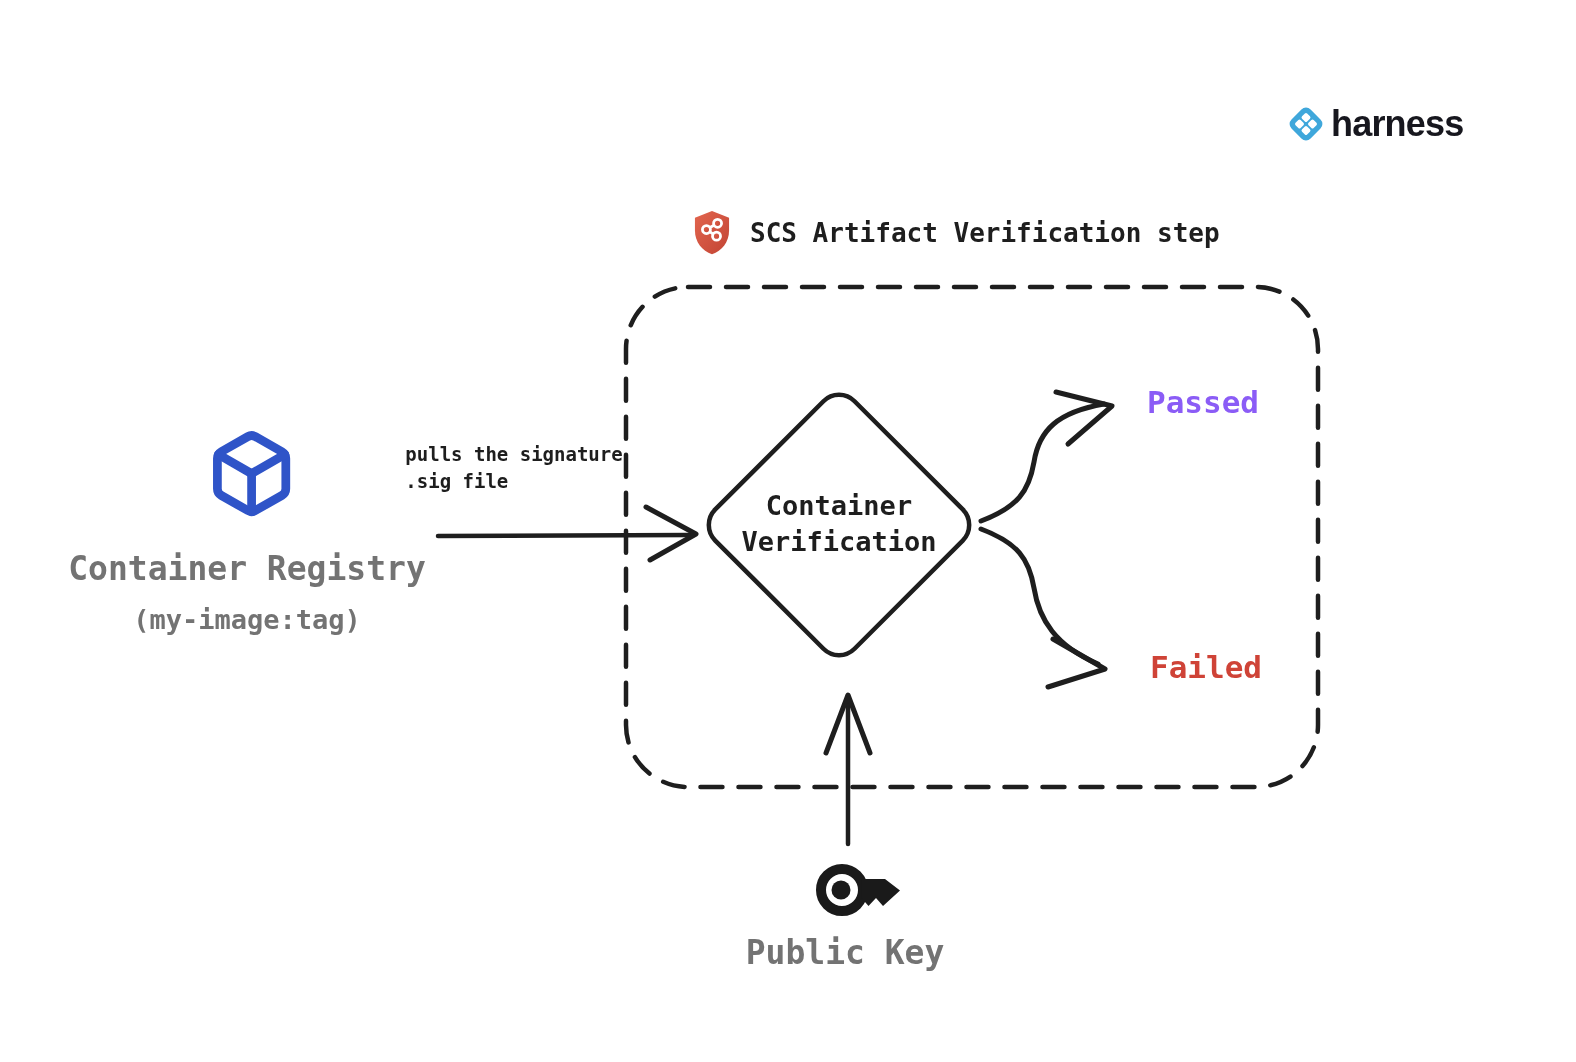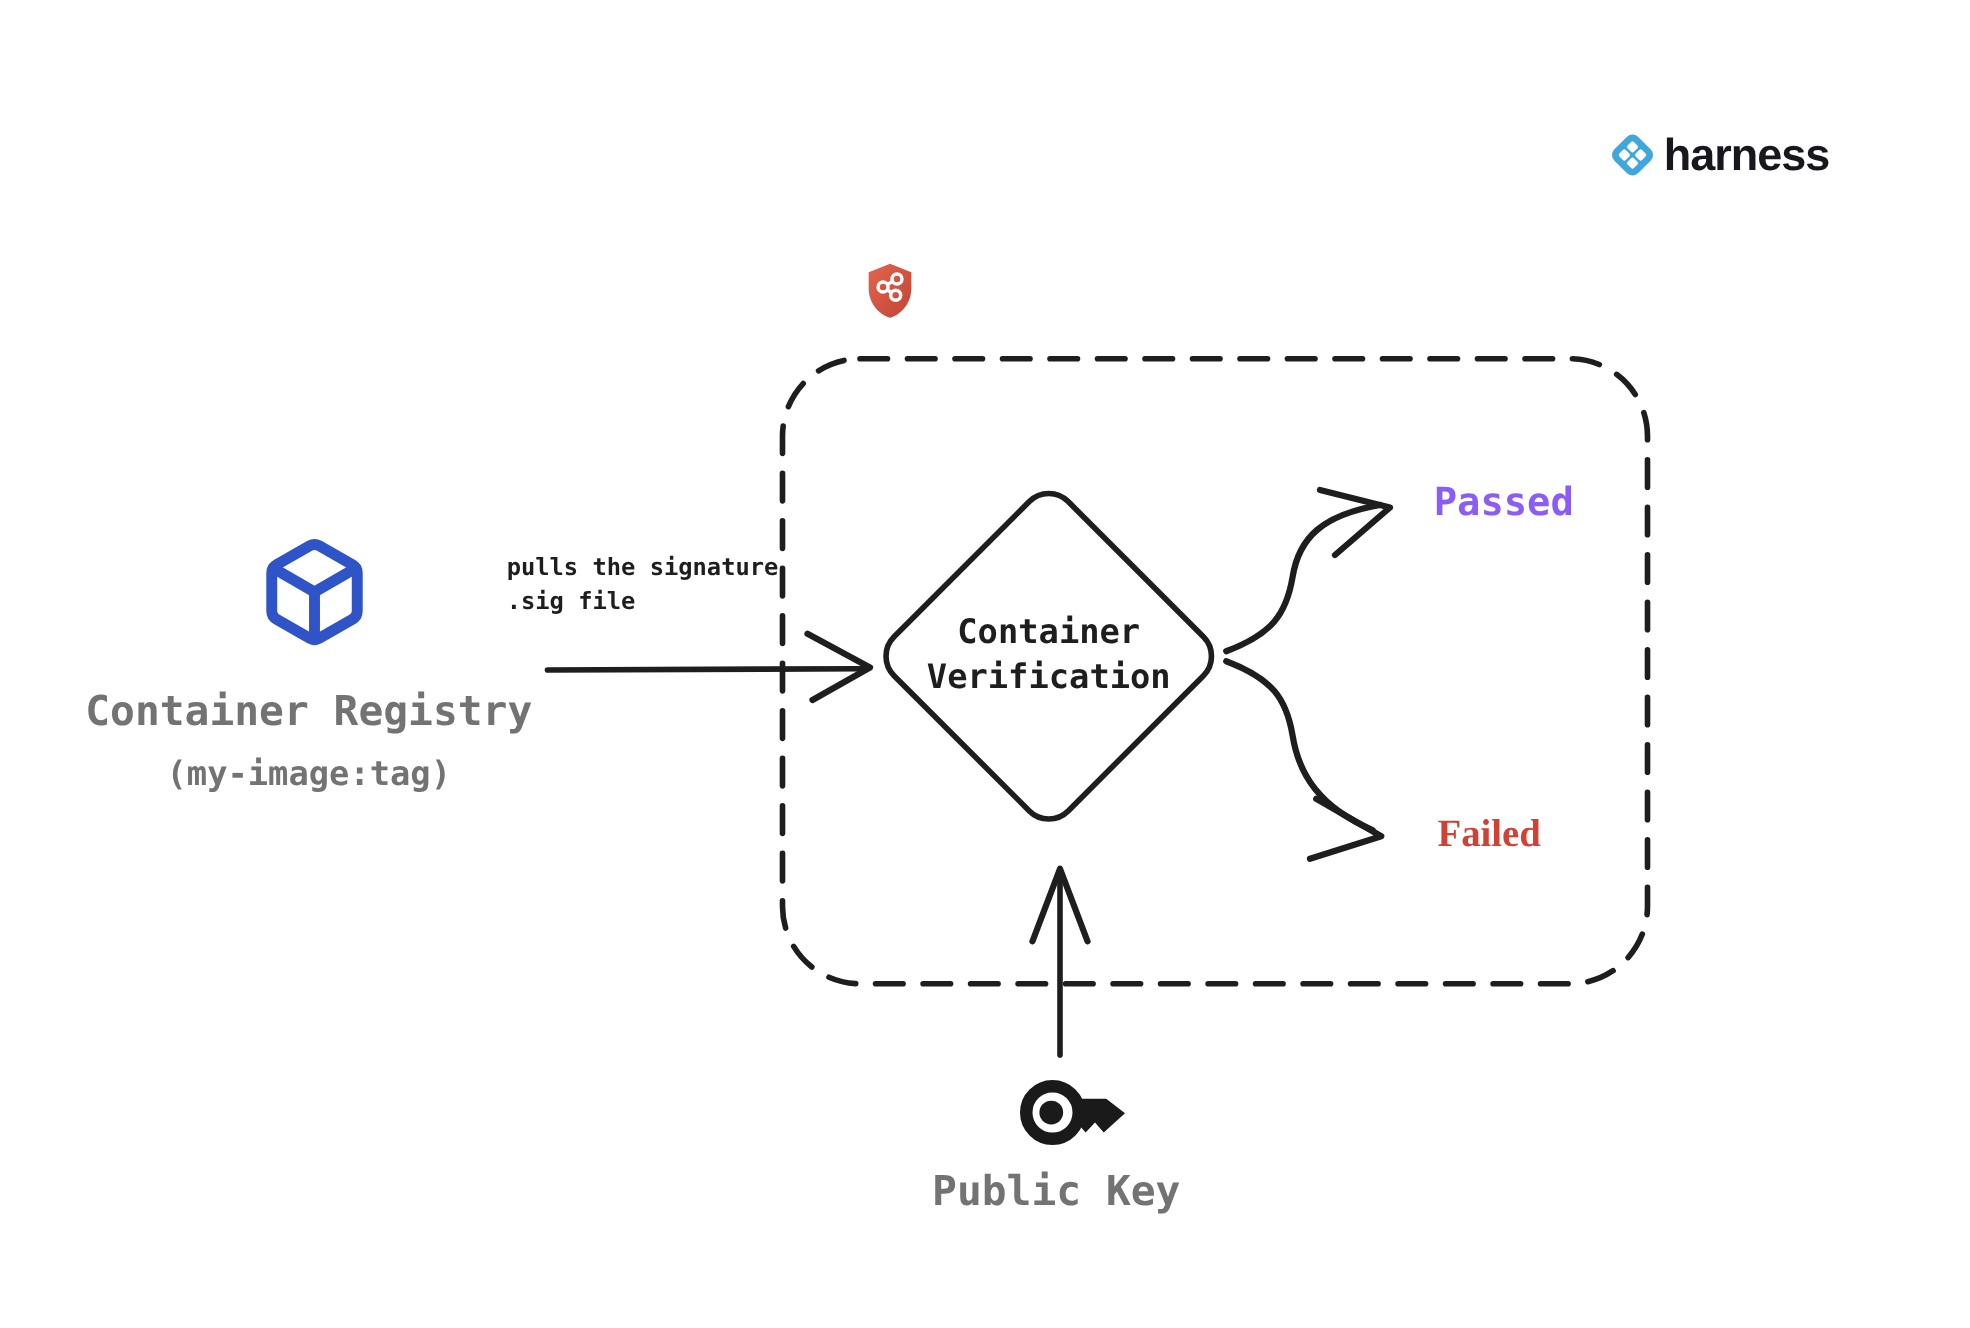--- a/index.html
+++ b/index.html
@@ -27,21 +27,21 @@
 
   .pull-label { position:absolute; left:486px; top:441px; transform:translateX(-50%);
     text-align:left; font-size:19px; line-height:27px; font-weight:bold;margin-left:28px; }
 
   .cr-label  { left:247px; top:549px; font-size:33px; }
   .cr-sub    { left:247px; top:604px; font-size:27px; }
   .pk-label  { left:845px; top:933px; font-size:33px; }
 
   .status { font-size:31px; }
   .status.passed { left:1147px; top:384px; color:#8b5cf6; }
-  .status.failed { left:1150px; top:649px; color:#CF4337;font-family:Liberation Serif, serif; }
+  .status.failed { left:1150px; top:649px; color:#CF4337; }
 </style>
 </head>
 <body>
 
 <div class="stage">
 
   <svg class="layer" viewBox="0 0 1576 1062">
     <defs>
       <linearGradient id="shieldGrad" x1="0" y1="0" x2="1" y2="1">
         <stop offset="0" stop-color="#E2654E"></stop>
@@ -103,20 +103,21 @@
     <svg width="42" height="47" viewBox="0 0 24 27">
       <path d="M12 1.2 L21.8 5 V12.5 C21.8 18.8 17.7 24.2 12 26 C6.3 24.2 2.2 18.8 2.2 12.5 V5 Z" fill="url(#shieldGrad)"></path>
       <g stroke="#ffffff" stroke-width="1.6" fill="url(#shieldGrad)">
         <line x1="8.8" y1="11.8" x2="15.2" y2="8.2"></line>
         <line x1="8.8" y1="11.8" x2="14.6" y2="15.6"></line>
         <circle cx="8.8" cy="11.8" r="2.3"></circle>
         <circle cx="15.2" cy="8.2" r="2.3"></circle>
         <circle cx="14.6" cy="15.6" r="2.3"></circle>
       </g>
     </svg>
+    <span class="title">SCS Artifact Verification step</span>
   </div>
 
   <div class="pull-label">
     <div>pulls the signature</div>
     <div>.sig file</div>
   </div>
 
   <div class="txt center cr-label">Container Registry</div>
   <div class="txt center cr-sub">(my-image:tag)</div>
 

